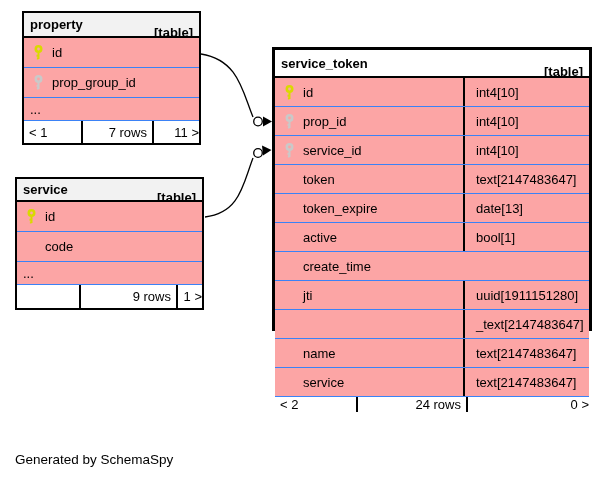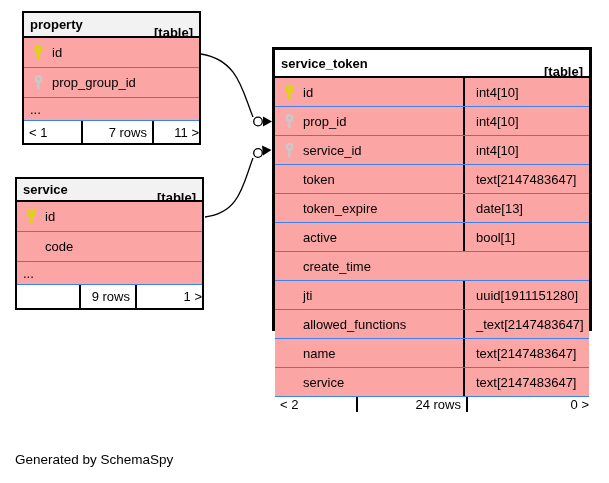--- a/index.html
+++ b/index.html
@@ -47,21 +47,21 @@
     border-left:2px solid #000;padding-left:11px;box-sizing:border-box;white-space:nowrap;
   }
 
   .tfoot{display:flex;flex:1 1 auto;box-sizing:border-box;align-items:stretch;}
   .fcell{display:flex;align-items:center;box-sizing:border-box;white-space:nowrap;}
   .fcell.c2,.fcell.c3{border-left:2px solid #000;}
   .fcell.c1{padding-left:5px;}
   .fcell.c2{justify-content:flex-end;padding-right:5px;}
   .fcell.c3{justify-content:flex-end;flex:1 1 auto;}
   #tbl-property .fcell.c1{width:57px;}   #tbl-property .fcell.c2{width:71px;}
-  #tbl-service .fcell.c1{width:62px;}    #tbl-service .fcell.c2{width:56px;}
+  #tbl-service .fcell.c1{width:62px;}    #tbl-service .fcell.c2{width:97px;}
   #tbl-service_token .fcell.c1{width:81px;} #tbl-service_token .fcell.c2{width:110px;}
 
   .credit{position:absolute;left:15px;top:452px;font-size:13.5px;}
 </style>
 </head>
 <body>
 
 <div class="canvas">
 
   <svg class="relations" viewBox="0 0 609 483" xmlns="http://www.w3.org/2000/svg">
@@ -192,21 +192,20 @@
         <span class="kicon"></span>
         <span class="cname">create_time</span>
       </div>
       <div class="trow">
         <span class="kicon"></span>
         <span class="cname">jti</span>
         <span class="ctype">uuid[1911151280]</span>
       </div>
       <div class="trow">
         <span class="kicon"></span>
-        <span class="cname">allowed_functions</span>
         <span class="ctype">_text[2147483647]</span>
       </div>
       <div class="trow">
         <span class="kicon"></span>
         <span class="cname">name</span>
         <span class="ctype">text[2147483647]</span>
       </div>
       <div class="trow">
         <span class="kicon"></span>
         <span class="cname">service</span>

